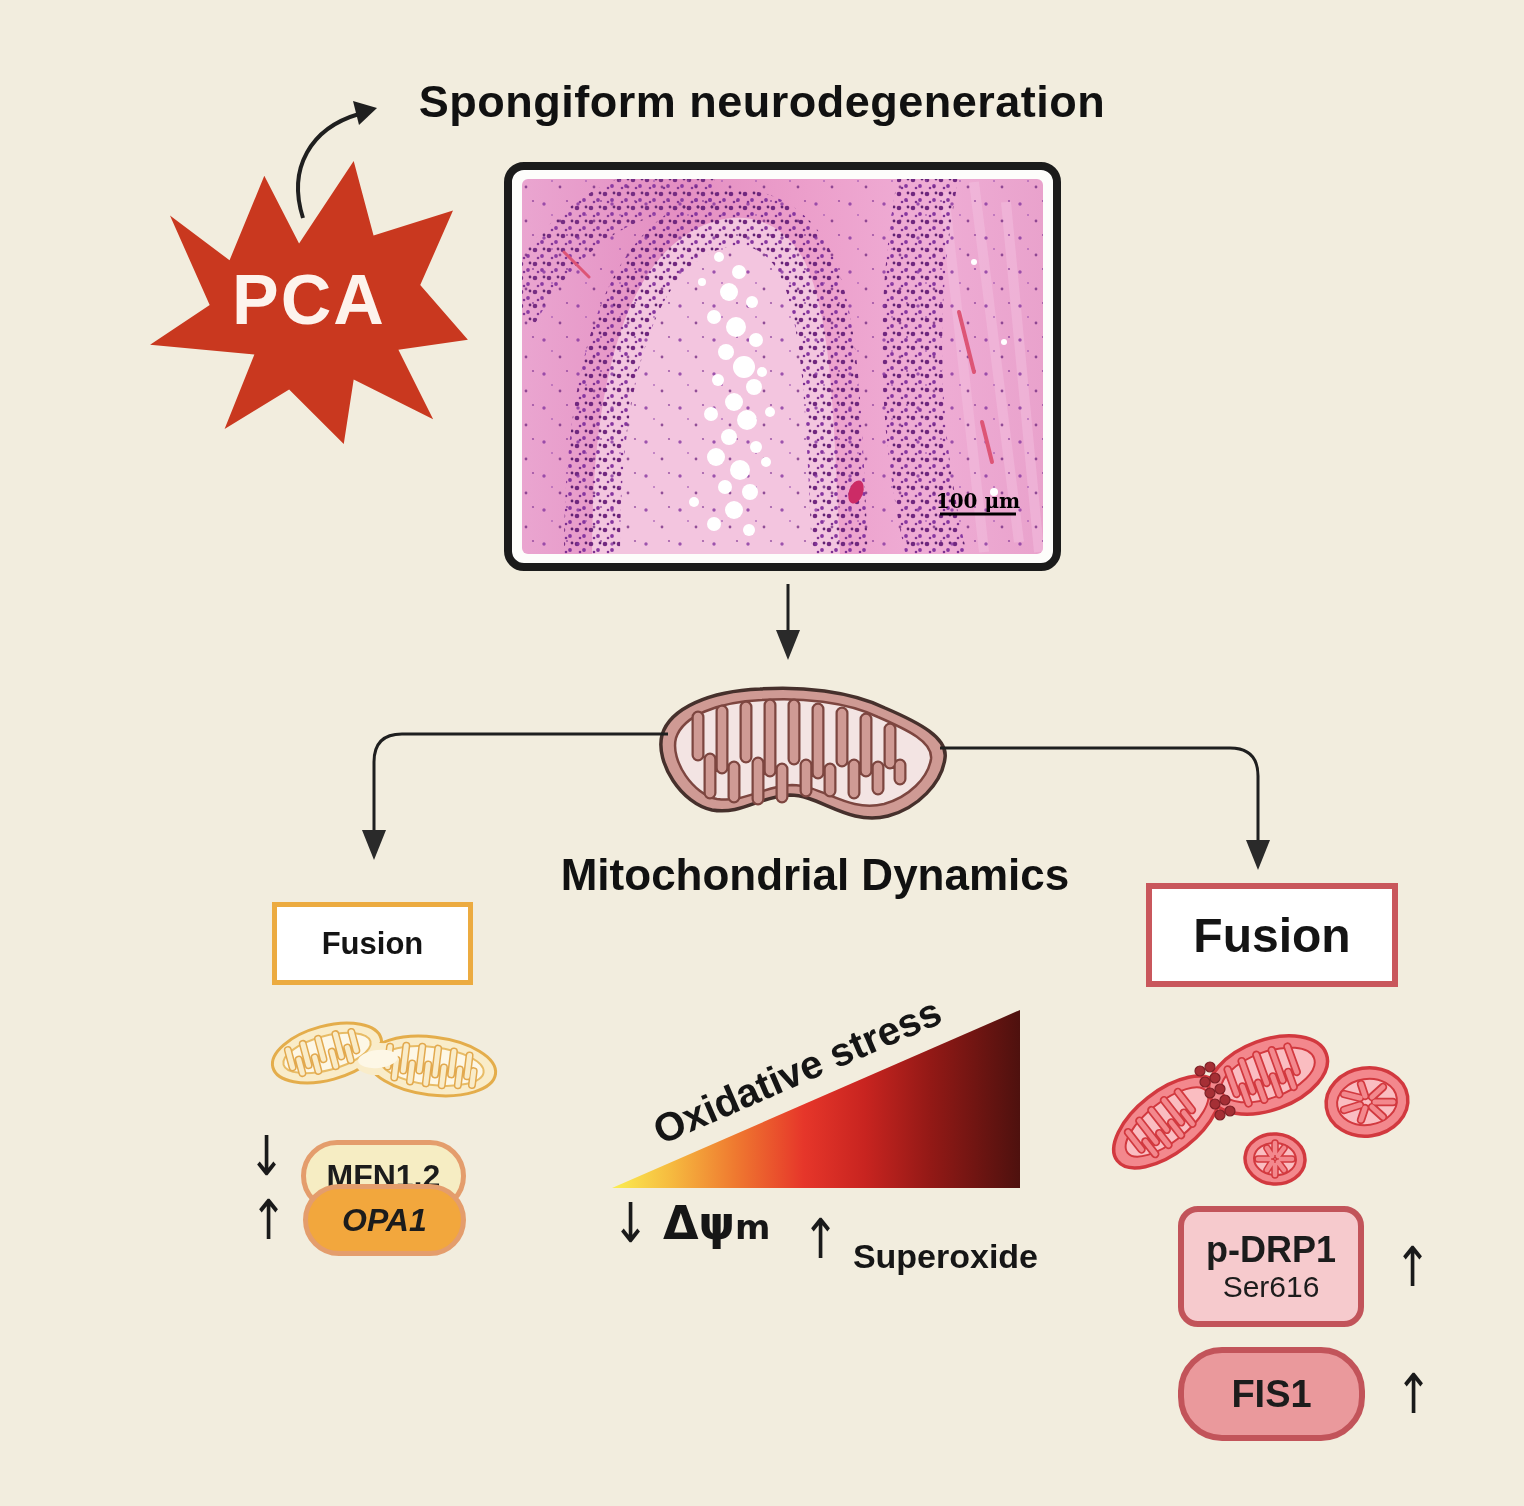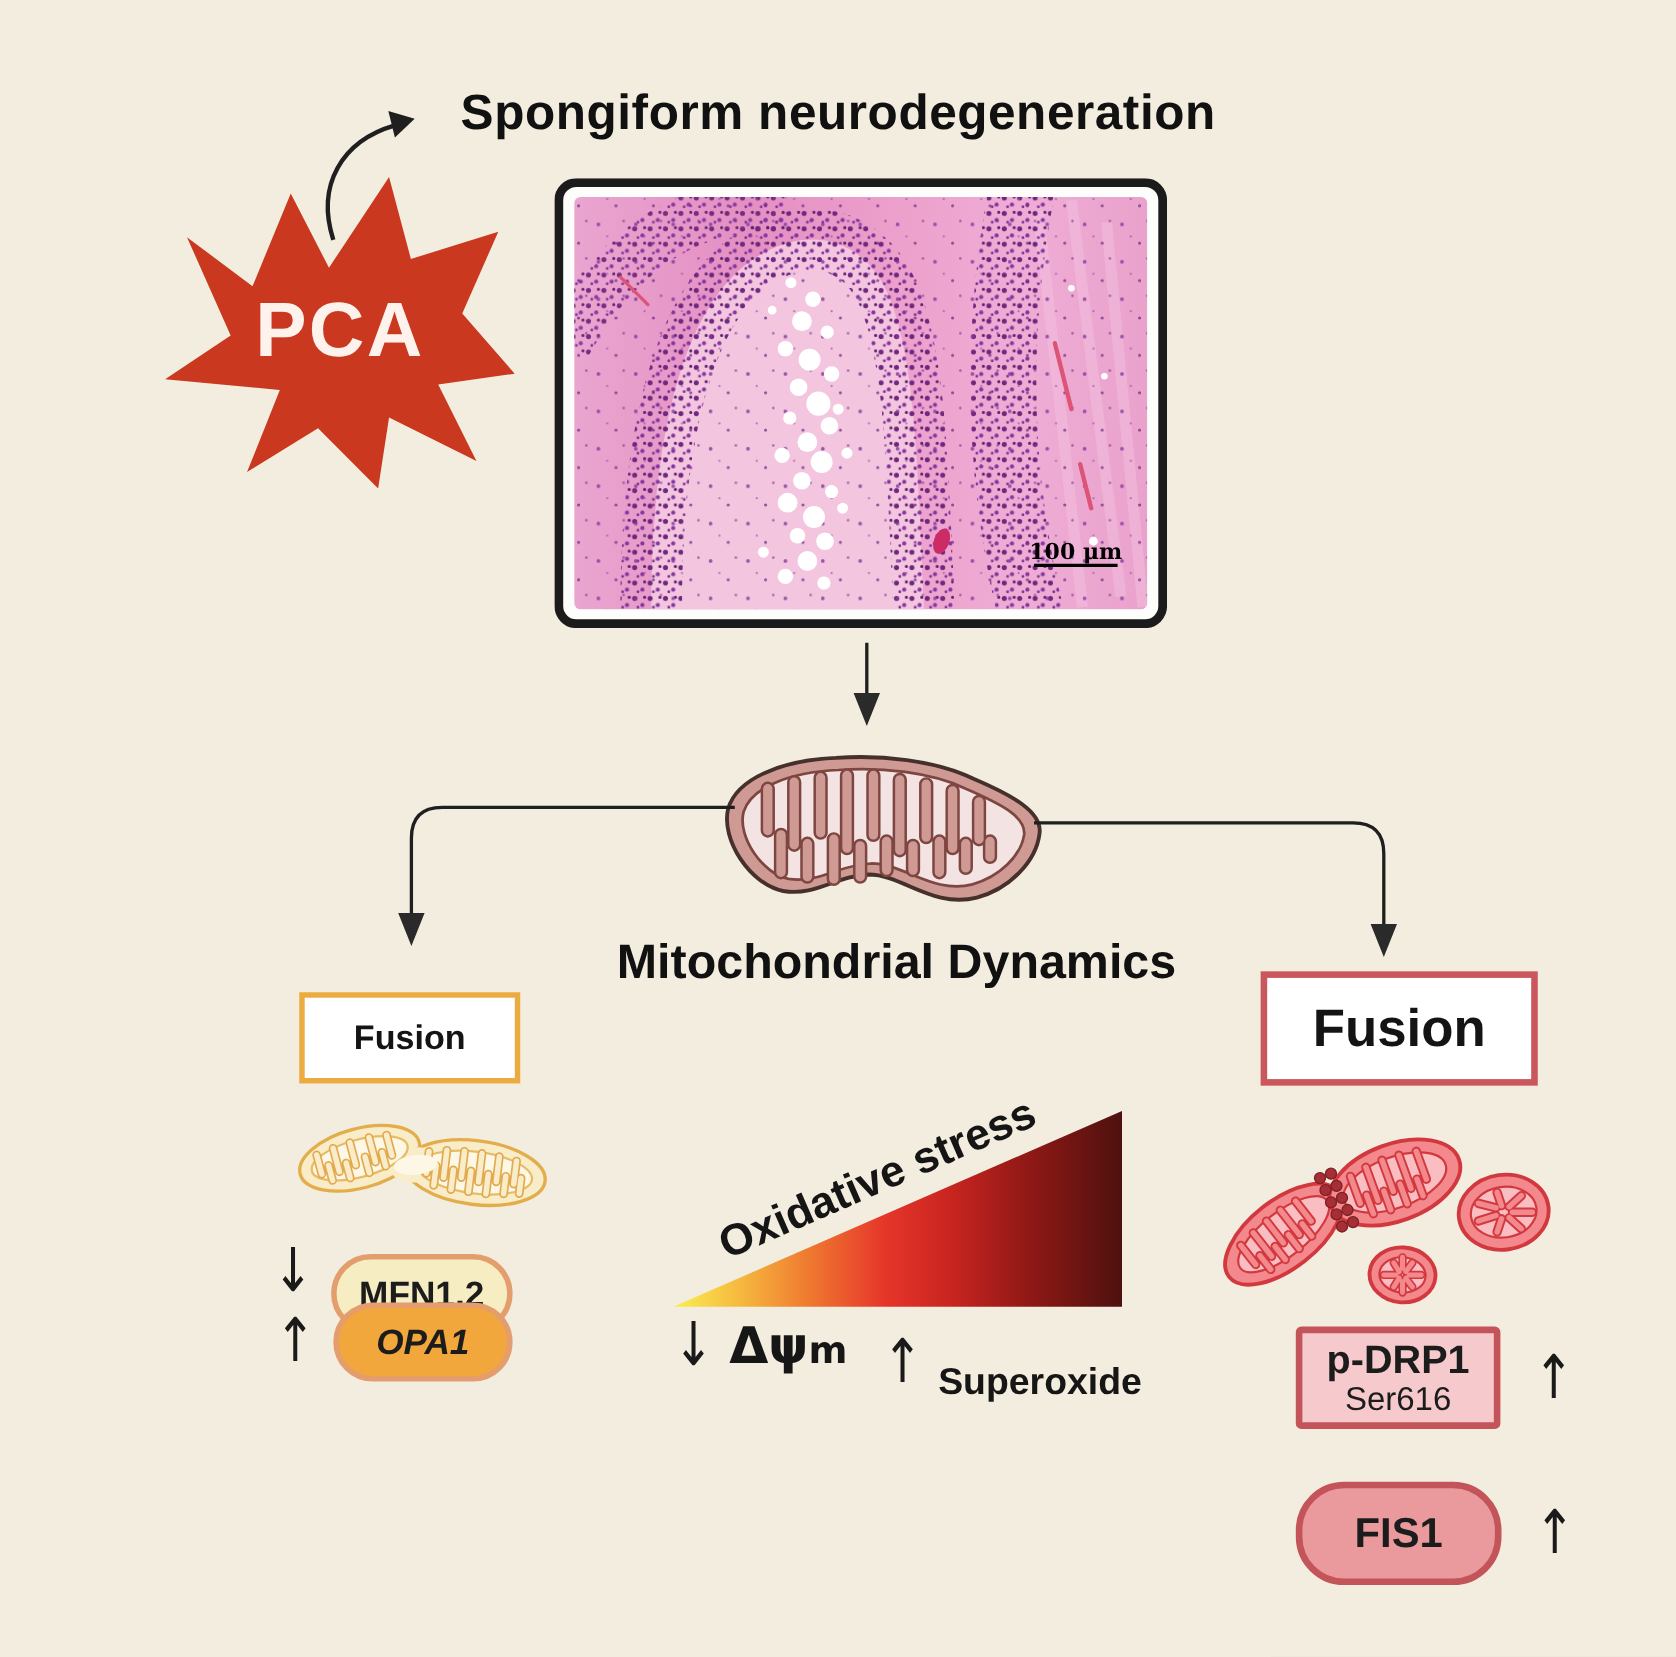--- a/index.html
+++ b/index.html
@@ -10,21 +10,21 @@
   .pca-label{left:150px;width:318px;top:260px;text-align:center;font-size:70px;font-weight:700;color:#fdf3ec;letter-spacing:2px;}
   .dynamics{left:465px;width:700px;top:850px;text-align:center;font-size:44px;font-weight:700;color:#111;}
   .process-box{background:#ffffff;display:flex;align-items:center;justify-content:center;font-weight:700;color:#141414;box-sizing:border-box;}
   .fusion-box{left:272px;top:902px;width:201px;height:83px;border:5px solid #ecab40;font-size:31px;}
   .fission-box{left:1146px;top:883px;width:252px;height:104px;border:6px solid #c9575c;font-size:48px;}
   .marker-row{display:flex;align-items:center;gap:16px;}
   .glyph-arrow{font-family:"DejaVu Sans",sans-serif;font-size:44px;font-weight:500;color:#1a1a1a;transform:scaleY(1.25);line-height:1;}
   .pill{display:flex;flex-direction:column;align-items:center;justify-content:center;box-sizing:border-box;color:#1c1c1c;font-weight:700;}
   .pill-mfn{width:165px;height:72px;border:5px solid #e49d6c;border-radius:36px;background:#f6edc3;font-size:32px;margin-top:40px;}
   .pill-opa{width:163px;height:72px;border:5px solid #e49d6c;border-radius:36px;background:#f2a73d;font-size:32px;font-style:italic;}
-  .pill-pdrp{width:186px;height:93px;border:6px solid #c2545a;border-radius:5px;background:#f6cacd;font-size:36px;line-height:1.15;}
+  .pill-pdrp{width:186px;height:121px;border:6px solid #c2545a;border-radius:20px;background:#f6cacd;font-size:36px;line-height:1.15;}
   .pill-pdrp .sub{font-size:30px;font-weight:400;}
   .pill-fis{width:187px;height:94px;border:6px solid #c2545a;border-radius:44px;background:#ea999c;font-size:38px;}
   .stress-item{display:flex;align-items:center;gap:14px;color:#161616;}
   .psi{font-family:"DejaVu Sans",sans-serif;font-size:46px;font-weight:600;}
   .psi .m{font-size:34px;}
   .superoxide{font-size:34px;font-weight:600;margin-top:35px;}
 </style>
 </head>
 <body>
 

